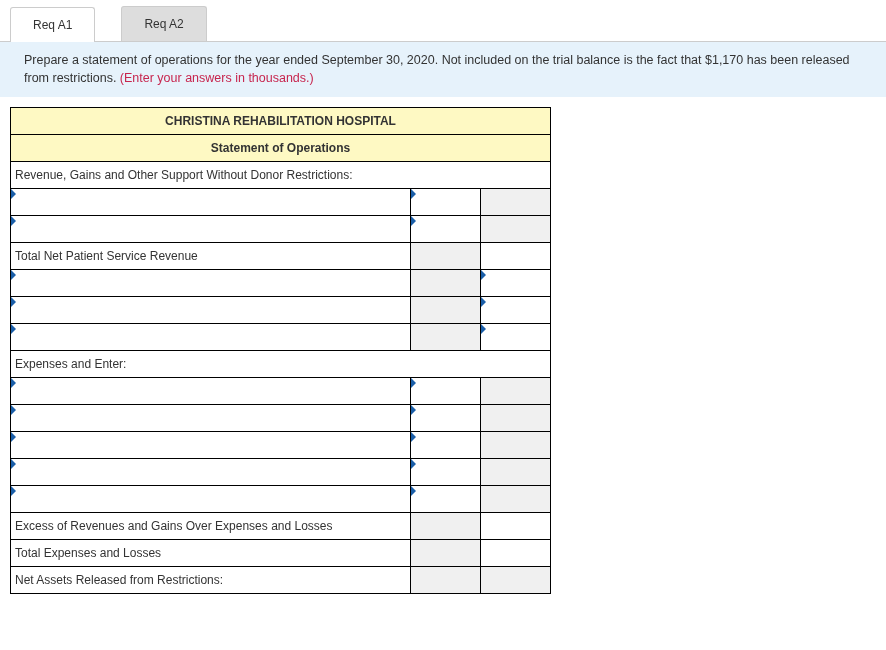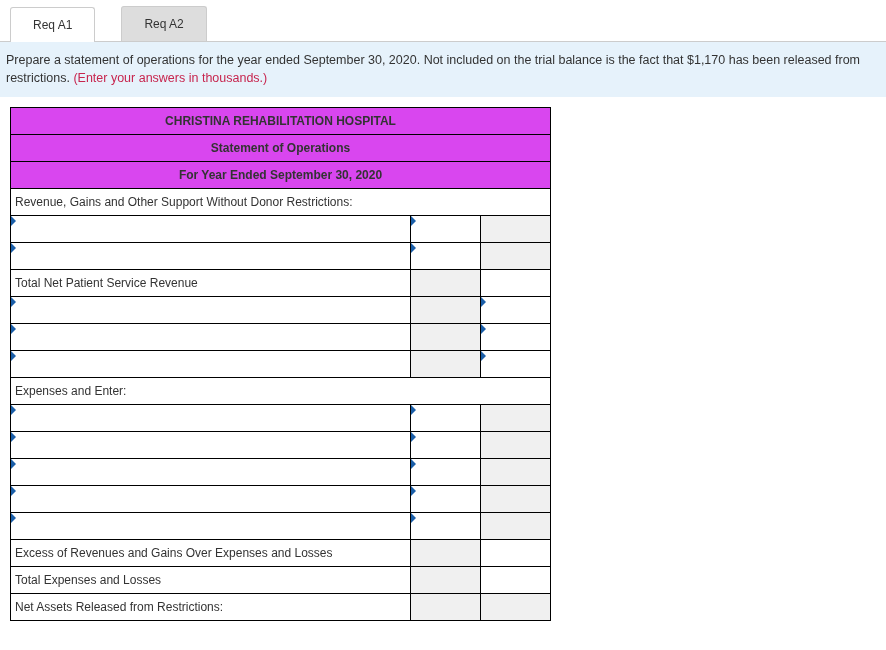--- a/index.html
+++ b/index.html
@@ -1,24 +1,24 @@
 <!DOCTYPE html>
 <html><head>
 <meta charset="utf-8">
 <style>
 body{font-family:Arial,Helvetica,sans-serif;font-size:12px;color:#333;margin:0;padding:0;background:#fff}
 .wrap{width:886px;margin:0}
 .tabs{display:flex;border-bottom:1px solid #ccc;margin-top:6px}
 .tab{padding:10px 22px;border:1px solid #ccc;border-bottom:none;background:#ddd;margin-right:16px;cursor:pointer;border-radius:3px 3px 0 0;margin-left:10px}
 .tab.active{background:#fff;position:relative;top:1px}
-.instr{background:#e6f2fb;padding:10px 6px;font-family:Verdana,sans-serif;font-size:12.5px;line-height:1.4}
+.instr{background:#e6f2fb;padding:10px 24px;font-family:Verdana,sans-serif;font-size:12.5px;line-height:1.4}
 .instr .red{color:#c7254e}
 .sheet{margin:10px 10px 0 10px;border-collapse:collapse}
 .sheet td{border:1px solid #000;height:22px;vertical-align:middle;padding:2px 4px;font-size:12px}
-.hdr td{background:#d946ef;font-weight:bold;text-align:center}
+.hdr td{background:#fef9c3;font-weight:bold;text-align:center}
 .sec{font-weight:normal}
 .label-indent{padding-left:32px}
 .drop{position:relative;background:#fff}
 .drop::before{content:"";position:absolute;left:0;top:0;width:0;height:0;border-left:5px solid #1a5ea8;border-top:5px solid transparent;border-bottom:5px solid transparent}
 .num{background:#fff}
 .c-lbl{width:400px}
 .c-n1{width:70px}
 .c-n2{width:70px}
 .gray{background:#f0f0f0}
 </style>
@@ -40,23 +40,20 @@
         <col class="c-lbl">
         <col class="c-n1">
         <col class="c-n2">
       </colgroup>
 <tbody>
         <tr class="hdr">
           <td colspan="3">CHRISTINA REHABILITATION HOSPITAL</td>
         </tr>
 <tr class="hdr">
           <td colspan="3">Statement of Operations</td>
-        </tr>
-<tr class="hdr">
-          <td colspan="3">For Year Ended September 30, 2020</td>
         </tr>
 
 <tr>
           <td colspan="3" class="sec">Revenue, Gains and Other Support Without Donor Restrictions:</td>
         </tr>
 <tr>
           <td class="drop"></td>
           <td class="drop num"></td>
           <td class="gray"></td>
         </tr>

